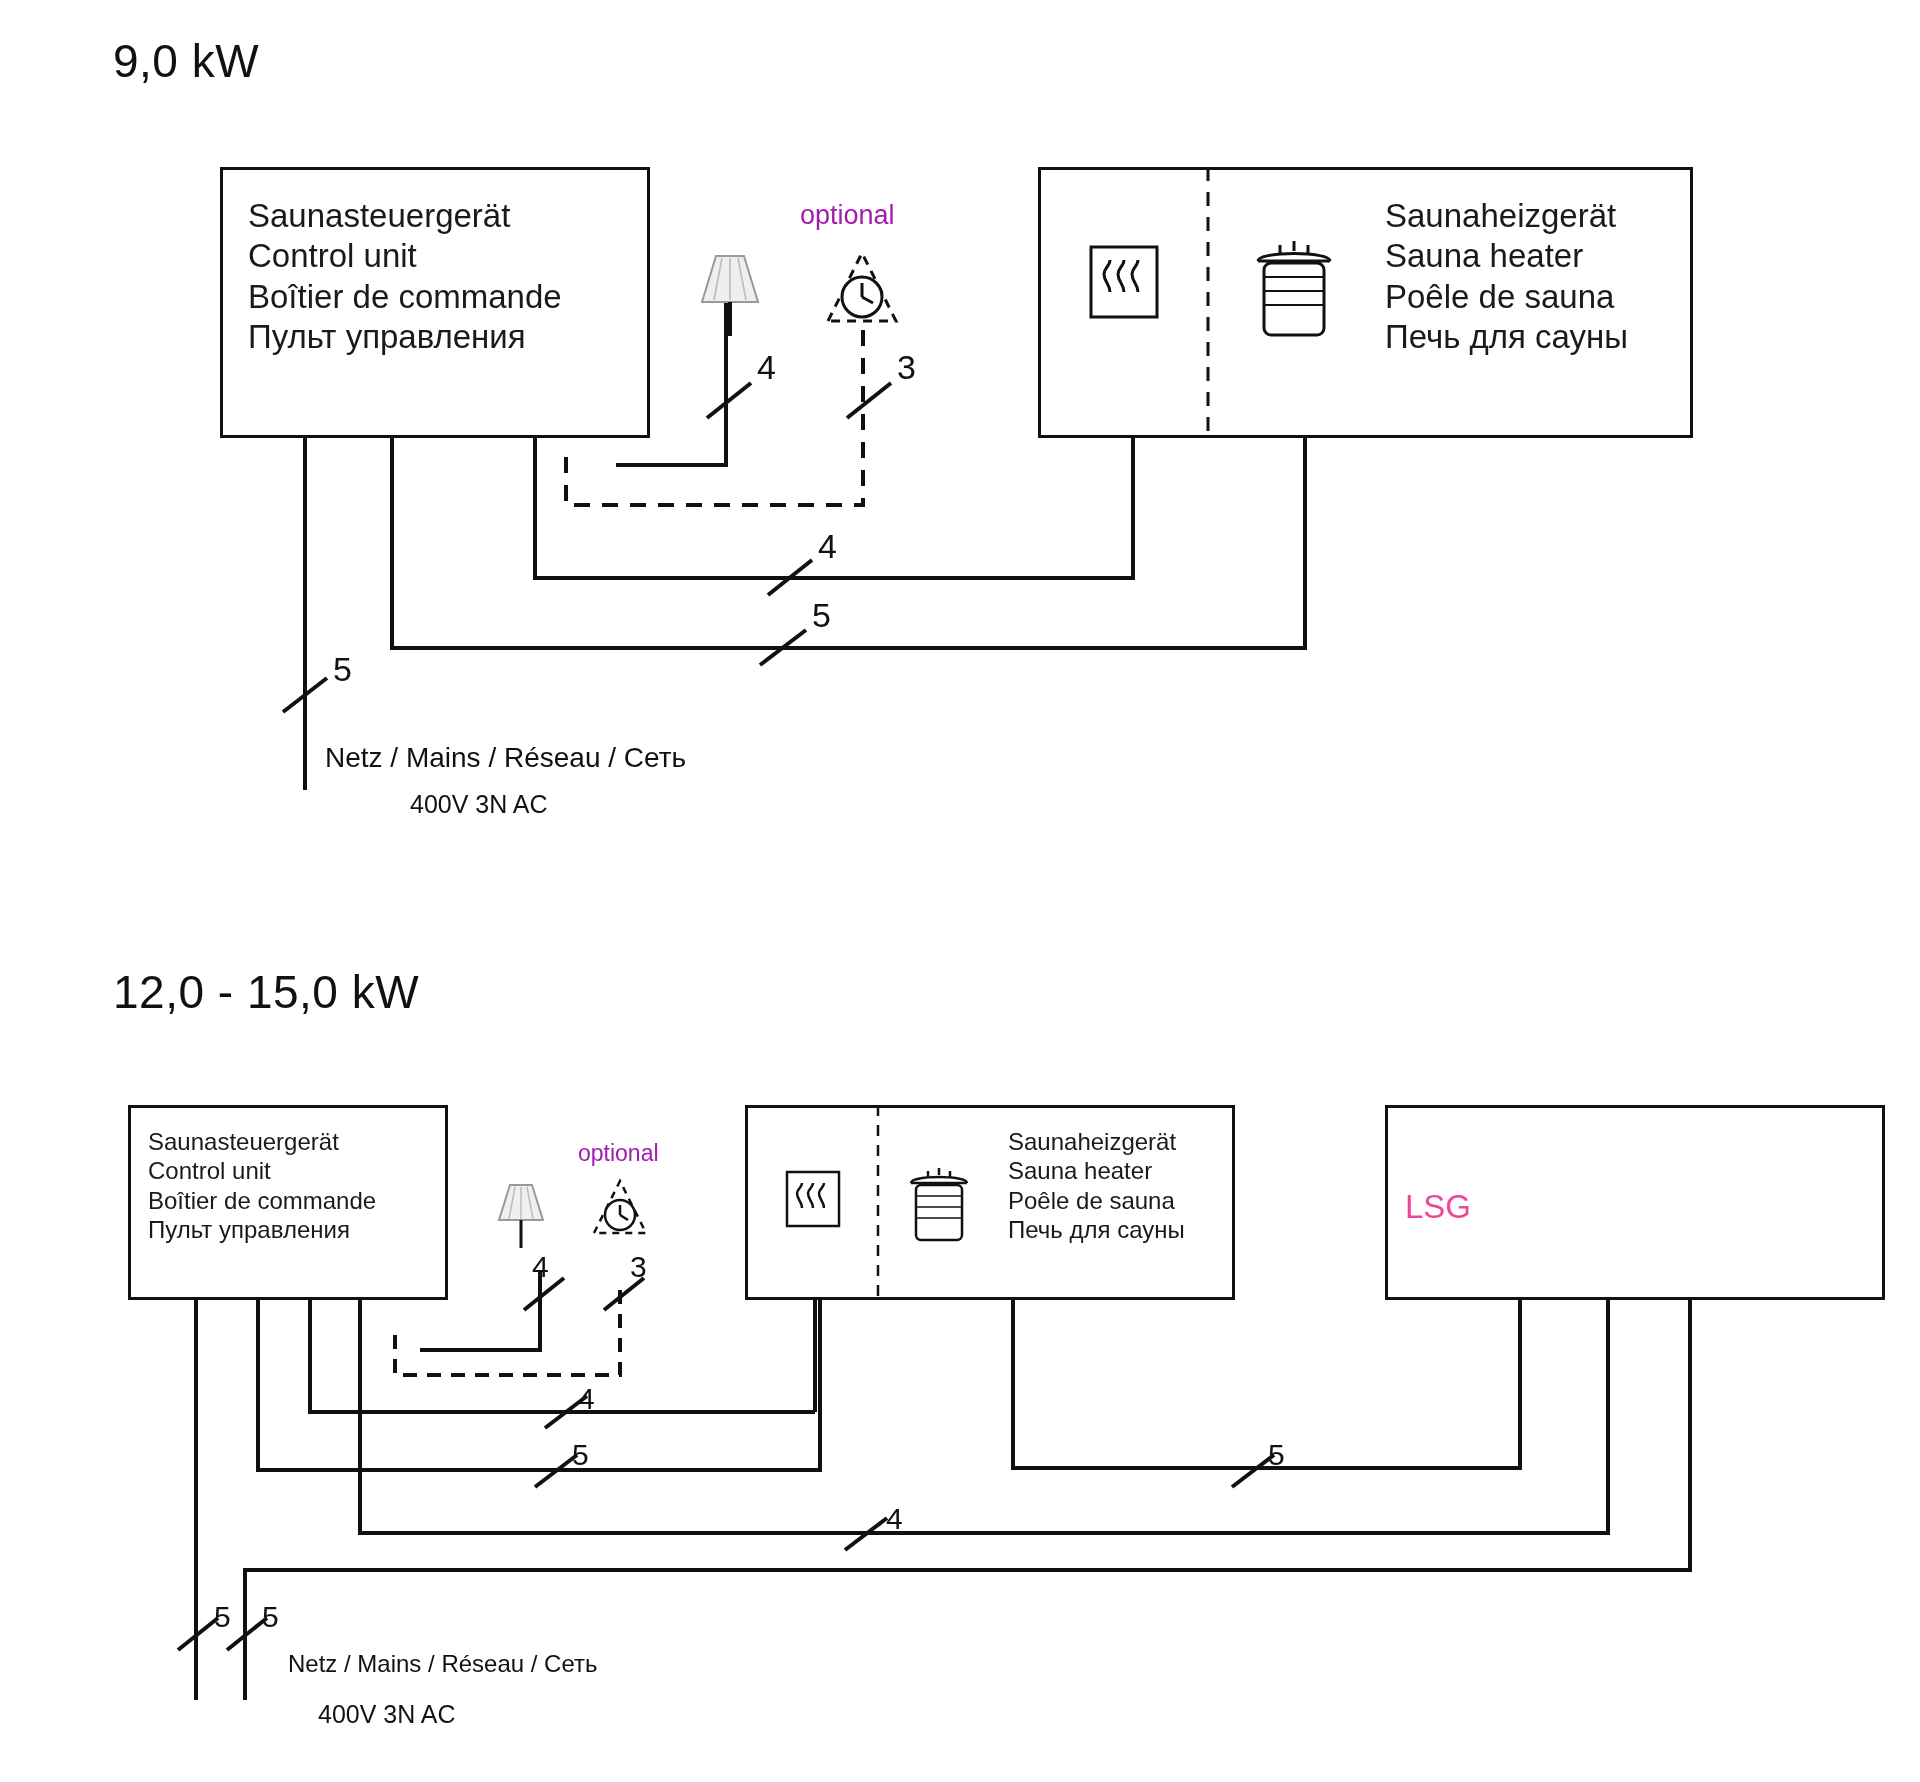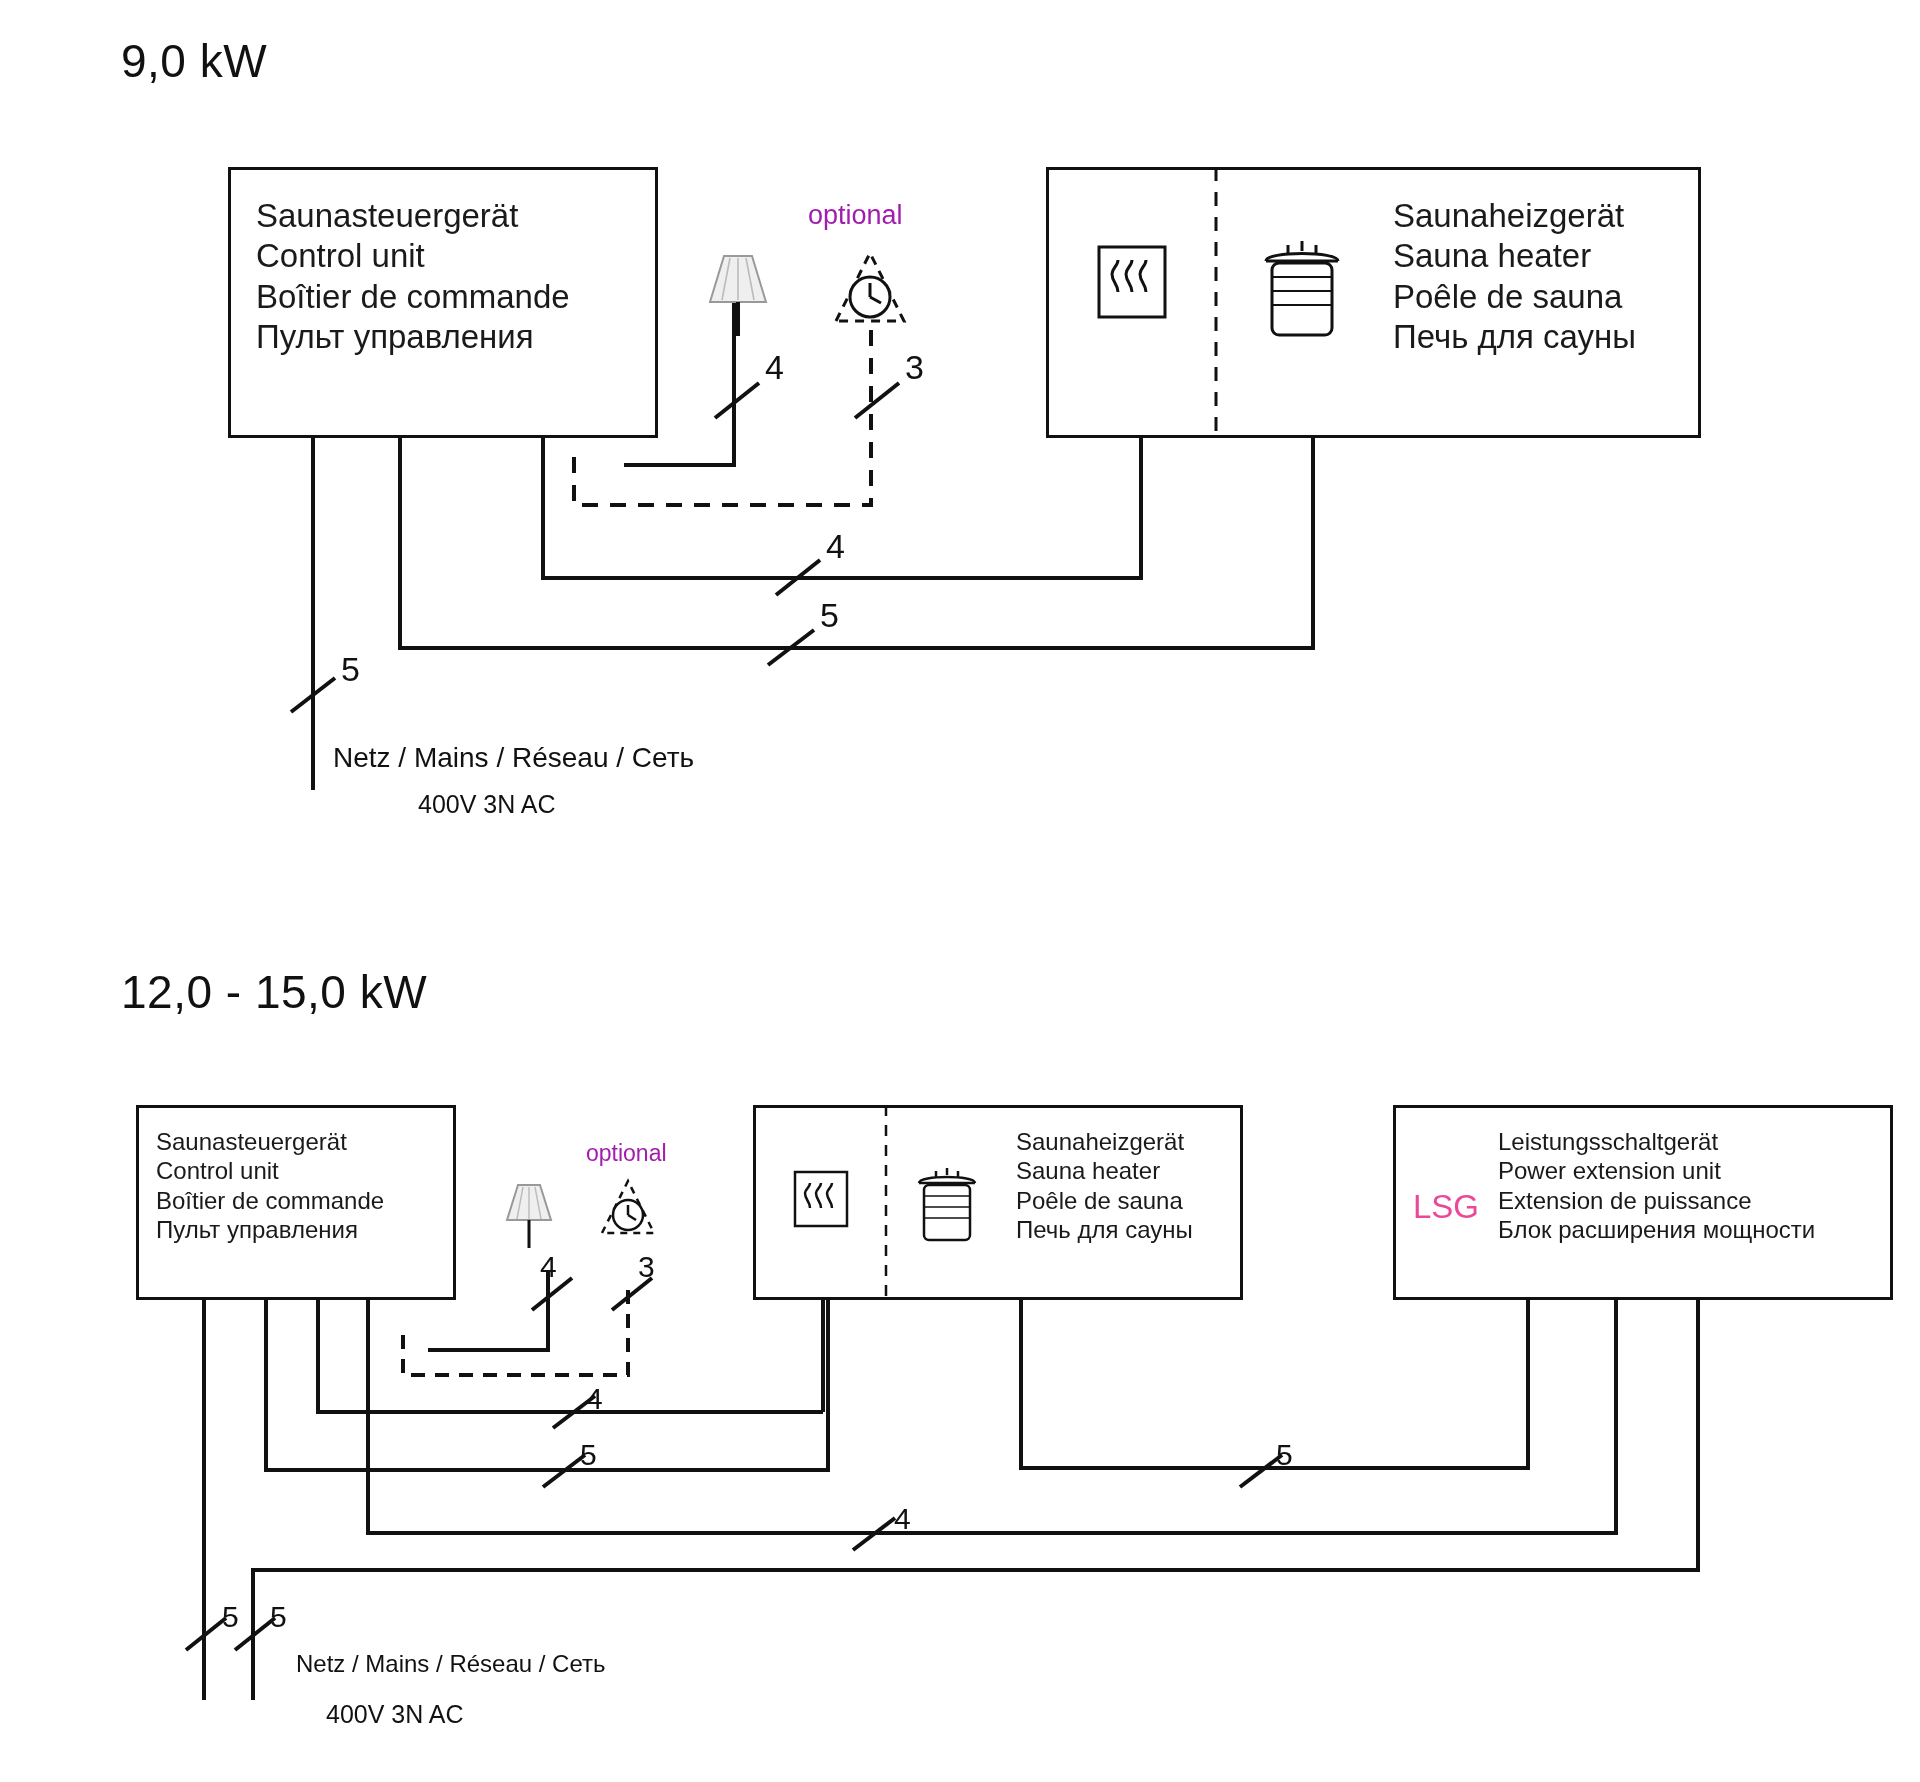--- a/index.html
+++ b/index.html
@@ -1,17 +1,17 @@
 <!DOCTYPE html>
 <html><head>
 <meta charset="utf-8">
 <style>
   html,body{margin:0;padding:0;background:#ffffff;}
   body{width:1920px;height:1782px;position:relative;font-family:"Liberation Sans",sans-serif;color:#1a1a1a;overflow:hidden;}
-  .canvas{position:absolute;left:8px;top:0;width:1796px;height:1782px;}
+  .canvas{position:absolute;left:0;top:0;width:1796px;height:1782px;}
   svg.wires{position:absolute;left:0;top:0;width:1920px;height:1782px;pointer-events:none;}
 
   .kw-title{position:absolute;font-size:46px;font-weight:400;letter-spacing:.5px;color:#111;}
   .box{position:absolute;border:3px solid #111;background:#fff;box-sizing:border-box;}
   .optbox{position:absolute;border:3px dashed #111;box-sizing:border-box;background:transparent;}
   .txtblock{position:absolute;line-height:1.22;}
   .txtblock div{white-space:nowrap;}
   .optional-label{position:absolute;font-size:27px;color:#a21caf;}
   .num{position:absolute;font-size:34px;color:#111;}
   .num.small{font-size:30px;}
@@ -211,26 +211,20 @@
   </svg>
   <div class="txtblock t2" style="left:1008px;top:1127px;">
     <div>Saunaheizgerät</div>
     <div>Sauna heater</div>
     <div>Poêle de sauna</div>
     <div>Печь для сауны</div>
   </div>
 
   <div class="box" style="left:1385px;top:1105px;width:500px;height:195px;"></div>
   <div class="lsg" style="left:1405px;top:1188px;">LSG</div>
-  <div class="txtblock t2" style="left:1490px;top:1127px;">
-    <div>Leistungsschaltgerät</div>
-    <div>Power extension unit</div>
-    <div>Extension de puissance</div>
-    <div>Блок расширения мощности</div>
-  </div>
 
   <div class="num small" style="left:532px;top:1250px;">4</div>
   <div class="num small" style="left:630px;top:1250px;">3</div>
   <div class="num small" style="left:578px;top:1382px;">4</div>
   <div class="num small" style="left:572px;top:1438px;">5</div>
   <div class="num small" style="left:1268px;top:1438px;">5</div>
   <div class="num small" style="left:886px;top:1502px;">4</div>
   <div class="num small" style="left:214px;top:1600px;">5</div>
   <div class="num small" style="left:262px;top:1600px;">5</div>
 

